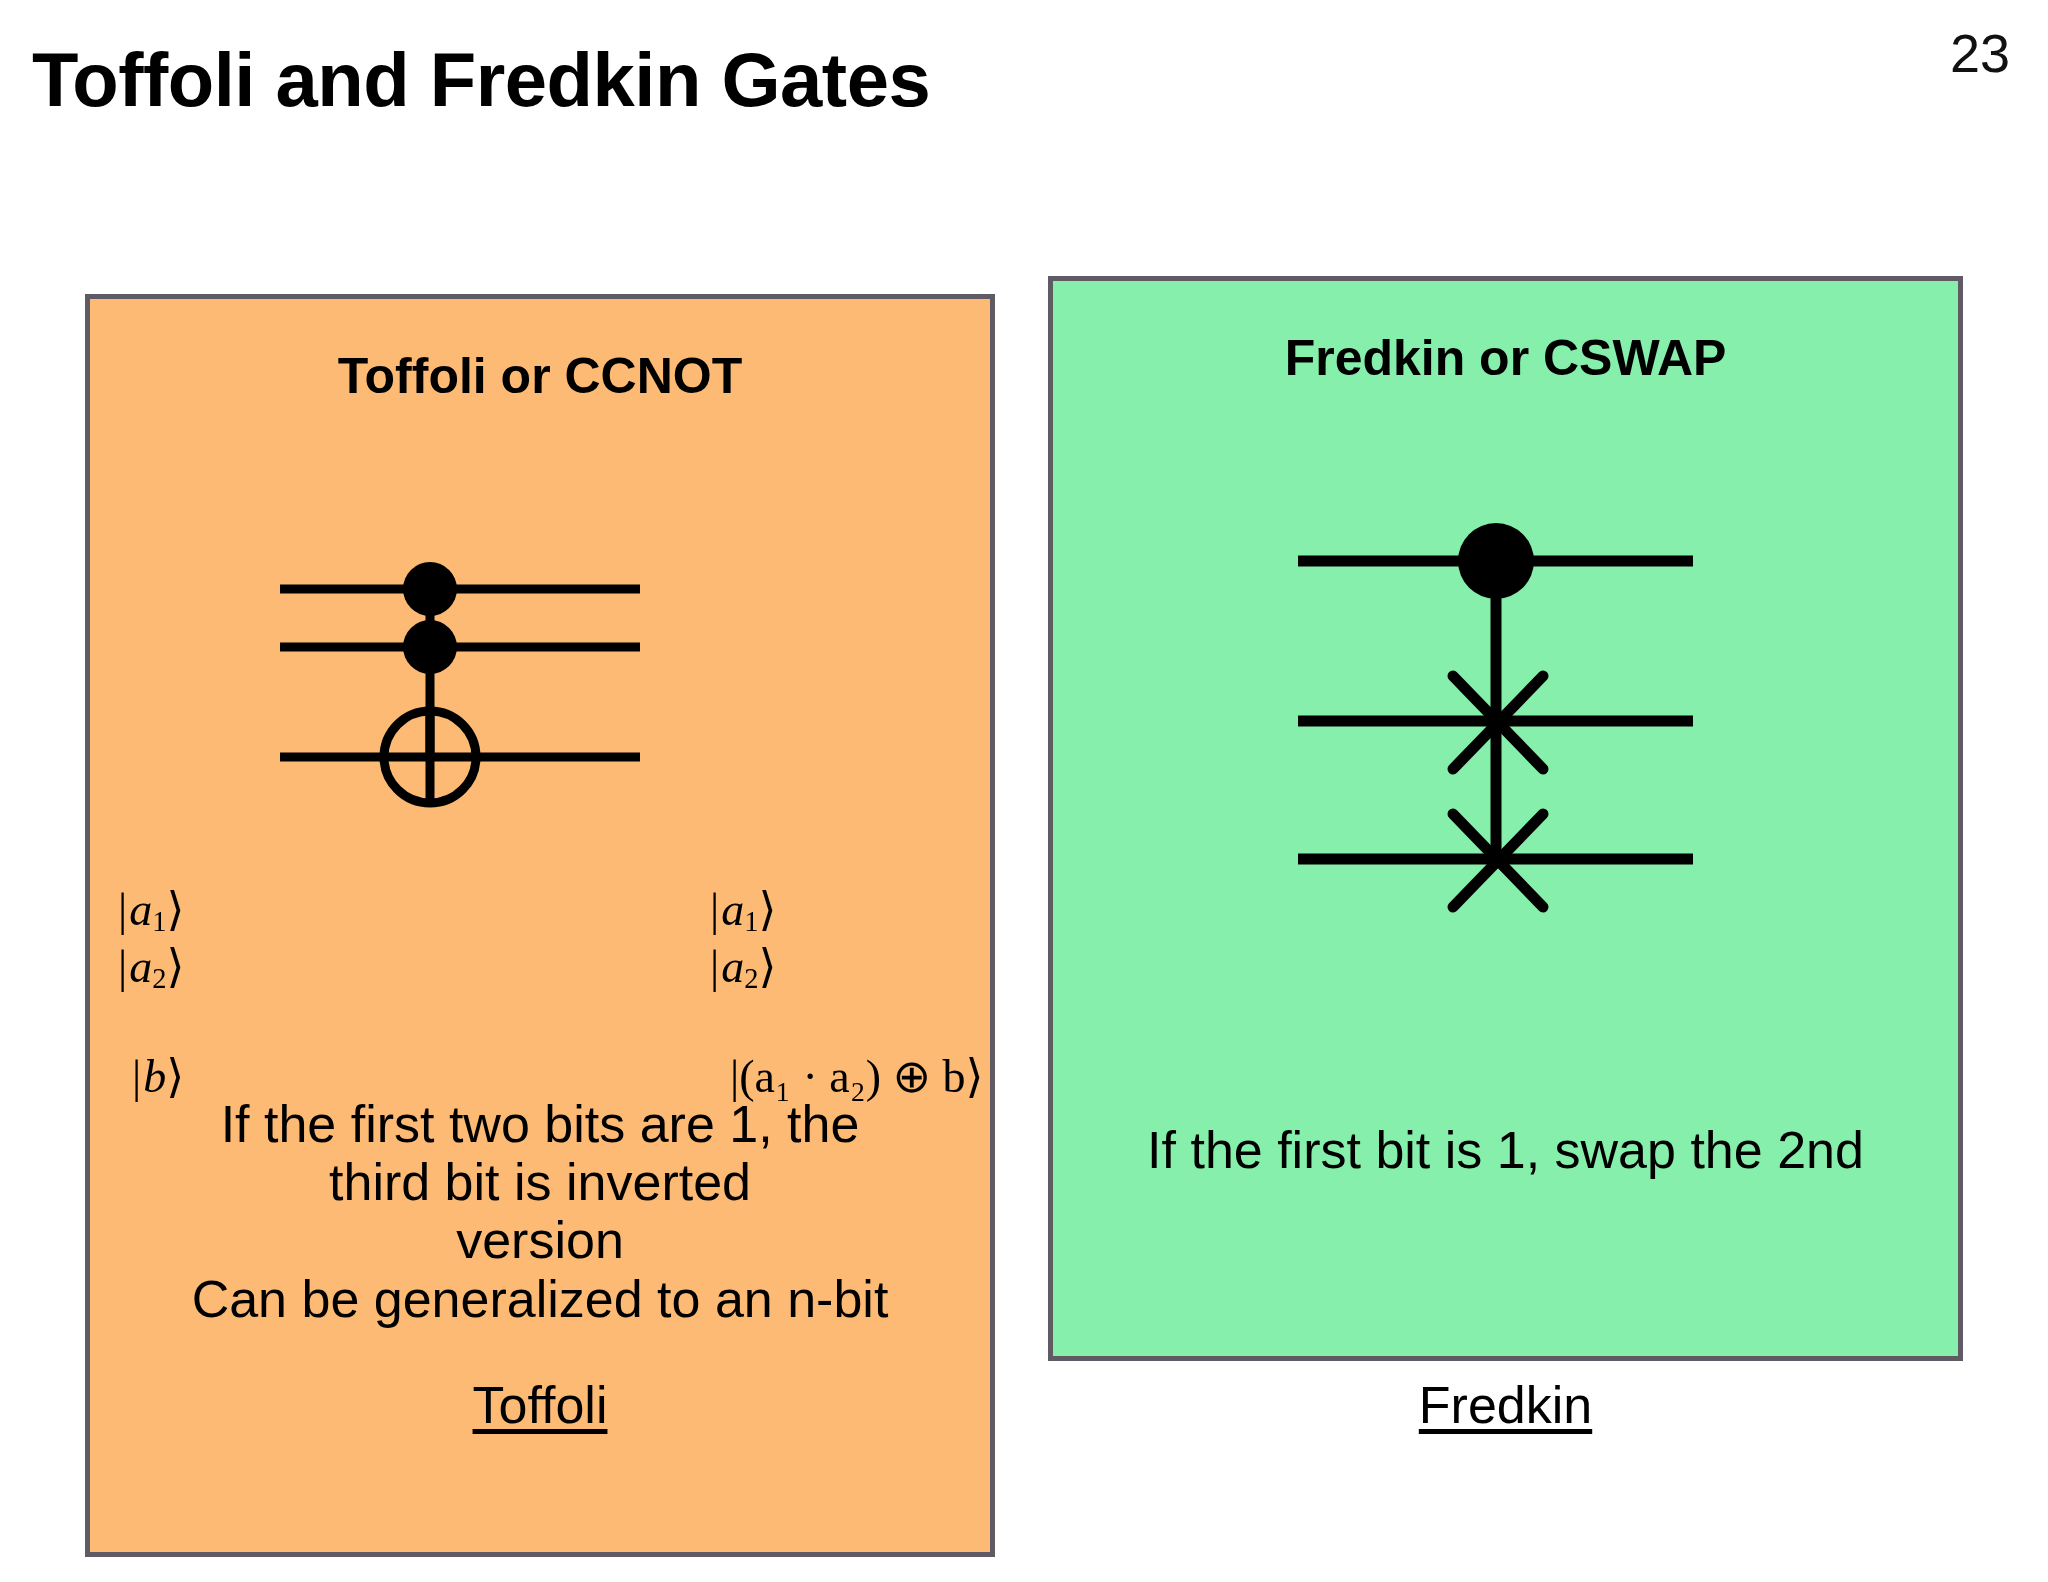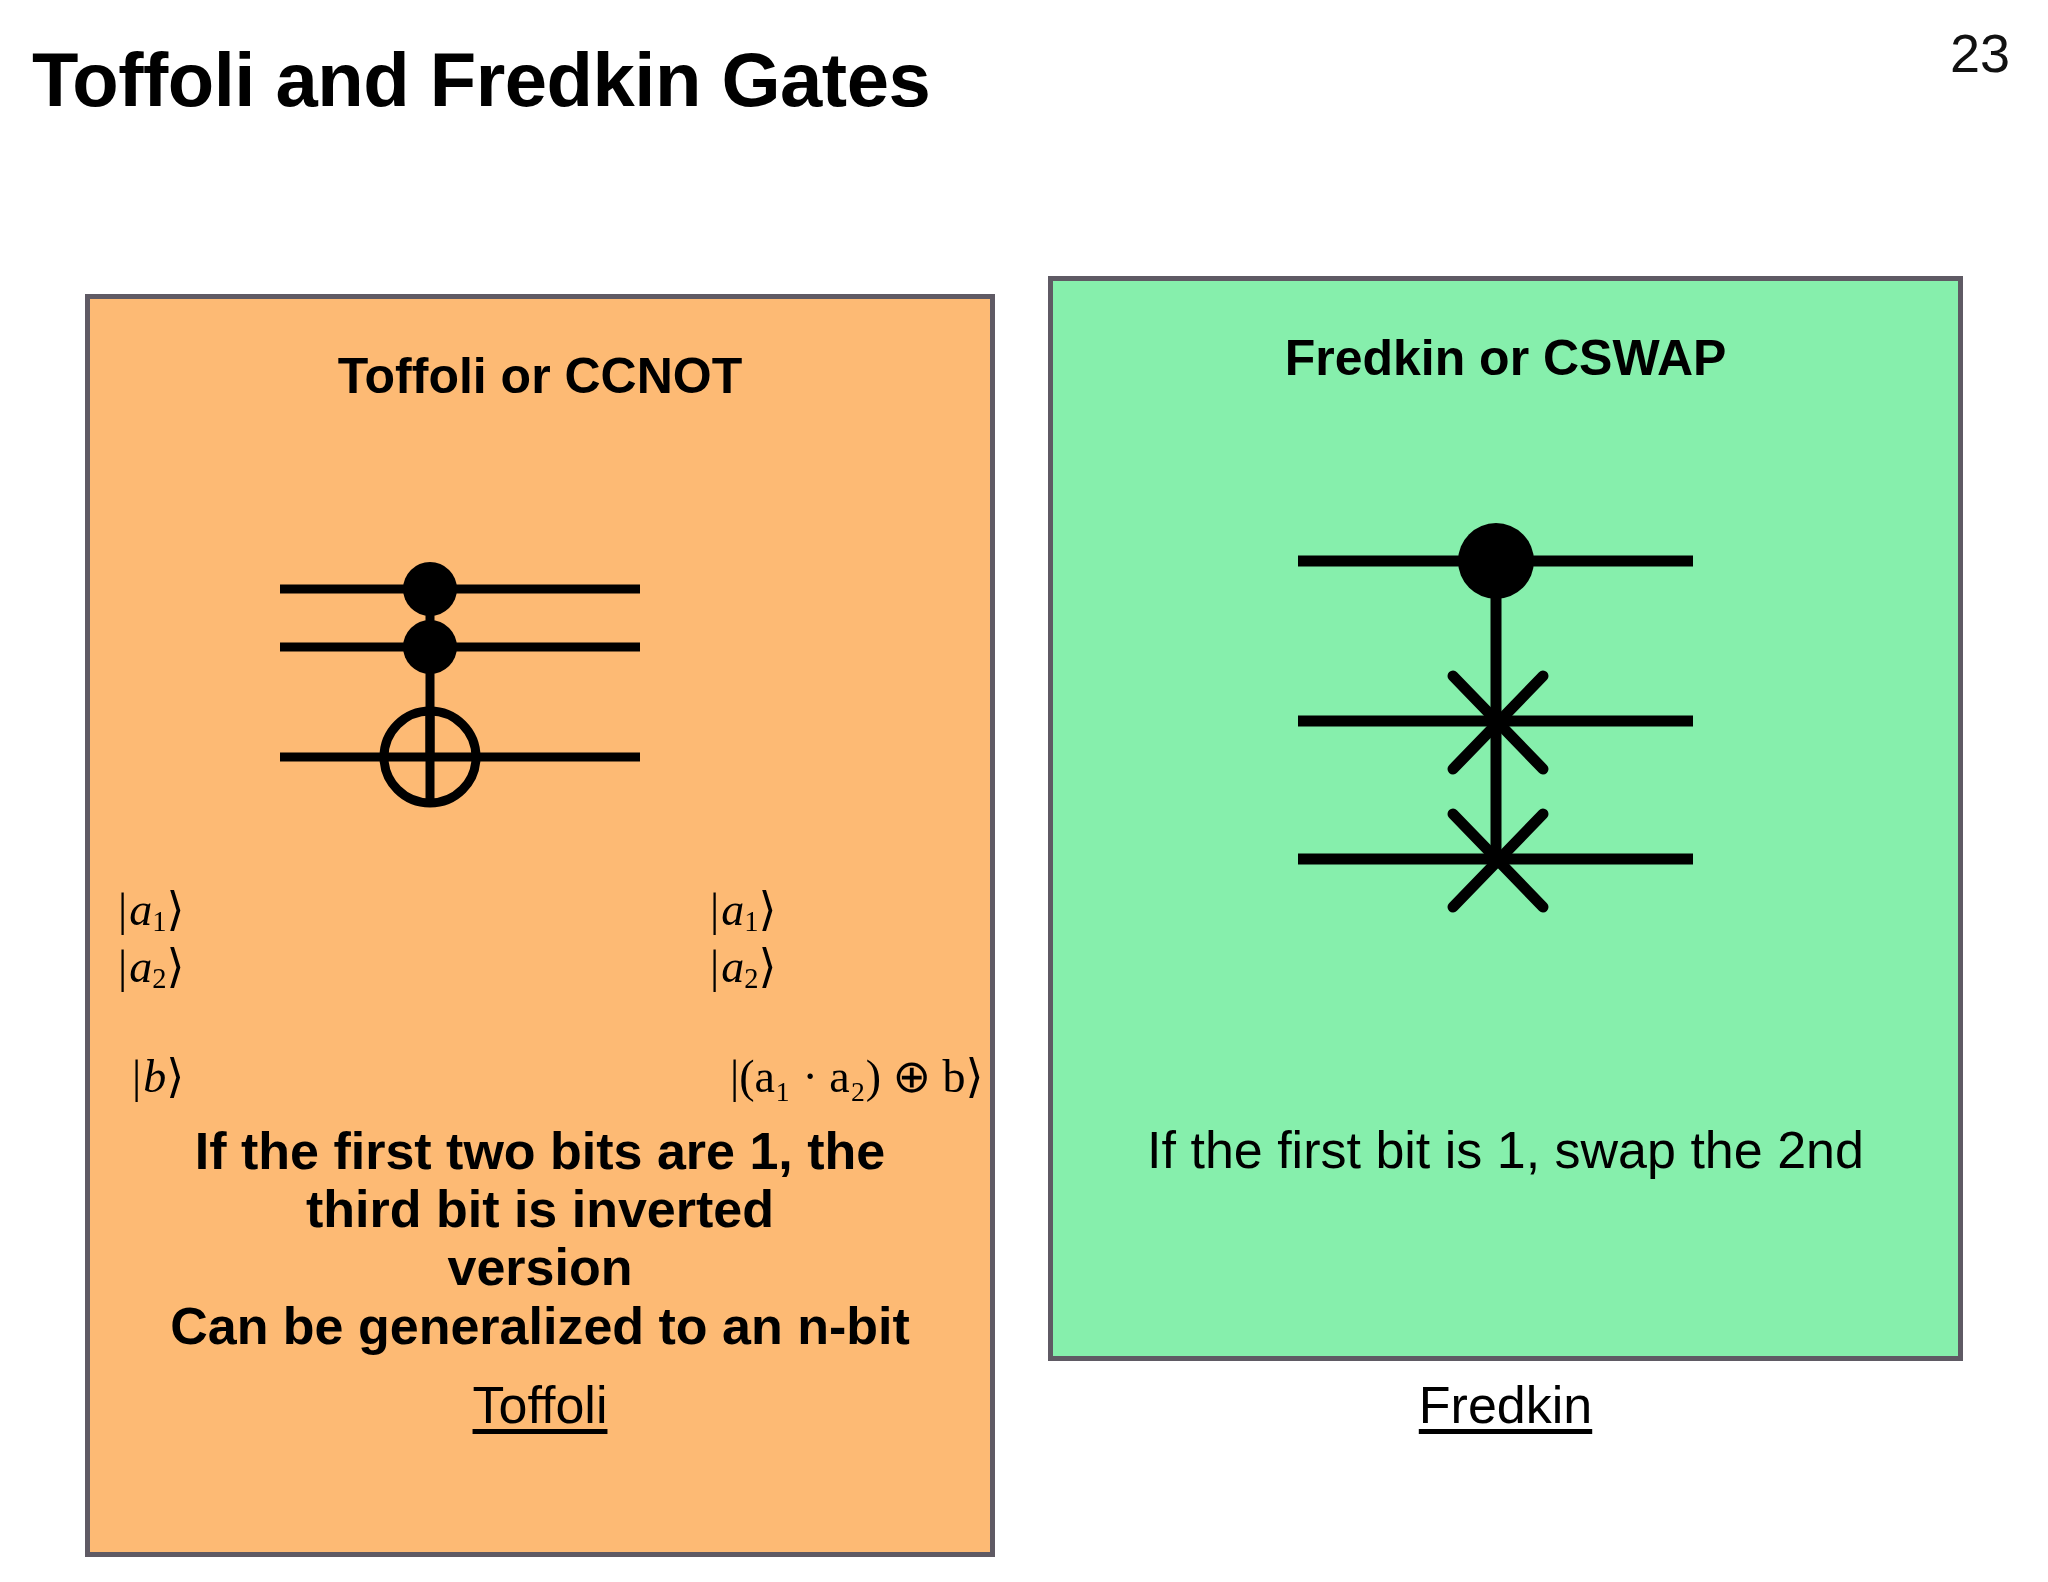--- a/index.html
+++ b/index.html
@@ -116,21 +116,21 @@
   .panel-desc {
     position: absolute;
     left: 28px;
     right: 28px;
     text-align: center;
     font-size: 52px;
     line-height: 1.12;
     color: #000000;
     font-family: "Liberation Sans", sans-serif;
   }
-  #toffoli-desc { top: 823px; font-weight: bold; }
+  #toffoli-desc { top: 796px; }
   #fredkin-desc { top: 840px; }
 
   
   .caption {
     position: absolute;
     text-align: center;
     font-size: 52px;
     color: #000000;
     text-decoration: underline;
     text-underline-offset: 6px;

